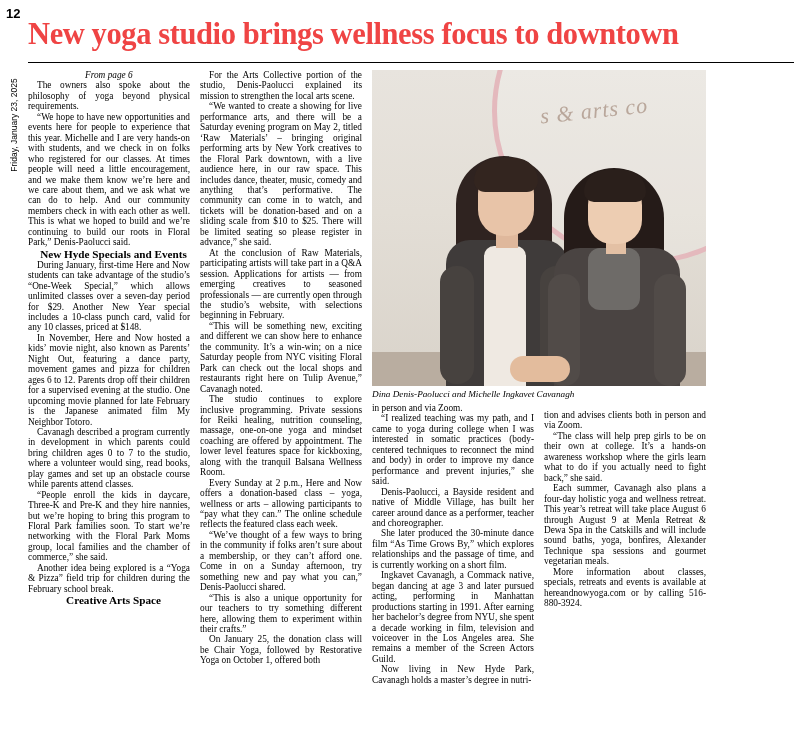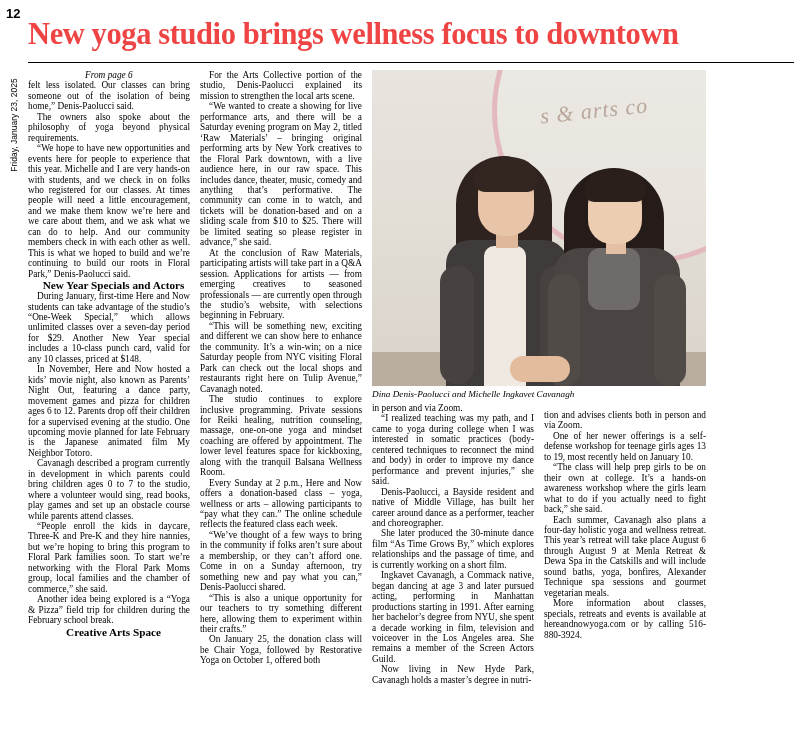--- a/index.html
+++ b/index.html
@@ -282,24 +282,23 @@
       <div class="p2-head"></div>
       <div class="p2-hair-front"></div>
 
       <div class="hands"></div>
     </div>
   </div>
   <div class="photo-caption">Dina Denis-Paolucci and Michelle Ingkavet Cavanagh</div>
 
   <div class="col" id="col1">
     <p class="from-page">From page 6</p>
-    <p class="noindent">felt less isolated. Our classes can bring someone out of the isolation of being home,” Denis-Paolucci said.</p>
     <p>The owners also spoke about the philosophy of yoga beyond physical requirements.</p>
     <p>“We hope to have new opportunities and events here for people to experience that this year. Michelle and I are very hands-on with students, and we check in on folks who registered for our classes. At times people will need a little encouragement, and we make them know we’re here and we care about them, and we ask what we can do to help. And our community members check in with each other as well. This is what we hoped to build and we’re continuing to build our roots in Floral Park,” Denis-Paolucci said.</p>
-    <p class="subhead">New Year Specials and Actors</p>
+    <p class="subhead">New Hyde Specials and Events</p>
     <p>During January, first-time Here and Now students can take advantage of the studio’s “One-Week Special,” which allows unlimited classes over a seven-day period for $29. Another New Year special includes a 10-class punch card, valid for any 10 classes, priced at $148.</p>
     <p>In November, Here and Now hosted a kids’ movie night, also known as Parents’ Night Out, featuring a dance party, movement games and pizza for children ages 6 to 12. Parents drop off their children for a supervised evening at the studio. One upcoming movie planned for late February is the Japanese animated film My Neighbor Totoro.</p>
     <p>Cavanagh described a program currently in development in which parents could bring children ages 0 to 7 to the studio, where a volunteer would sing, read books, play games and set up an obstacle course while parents attend classes.</p>
     <p>“People enroll the kids in daycare, Three-K and Pre-K and they hire nannies, but we’re hoping to bring this program to Floral Park families soon. To start we’re networking with the Floral Park Moms group, local families and the chamber of commerce,” she said.</p>
     <p>Another idea being explored is a “Yoga &amp; Pizza” field trip for children during the February school break.</p>
     <p class="subhead">Creative Arts Space</p>
   </div>
 
   <div class="col" id="col2">
     <p>For the Arts Collective portion of the studio, Denis-Paolucci explained its mission to strengthen the local arts scene.</p>
@@ -317,19 +316,18 @@
     <p class="noindent">in person and via Zoom.</p>
     <p>“I realized teaching was my path, and I came to yoga during college when I was interested in somatic practices (body-centered techniques to reconnect the mind and body) in order to improve my dance performance and prevent injuries,” she said.</p>
     <p>Denis-Paolucci, a Bayside resident and native of Middle Village, has built her career around dance as a performer, teacher and choreographer.</p>
     <p>She later produced the 30-minute dance film “As Time Grows By,” which explores relationships and the passage of time, and is currently working on a short film.</p>
     <p>Ingkavet Cavanagh, a Commack native, began dancing at age 3 and later pursued acting, performing in Manhattan productions starting in 1991. After earning her bachelor’s degree from NYU, she spent a decade working in film, television and voiceover in the Los Angeles area. She remains a member of the Screen Actors Guild.</p>
     <p>Now living in New Hyde Park, Cavanagh holds a master’s degree in nutri-</p>
   </div>
 
   <div class="col" id="col5">
     <p class="noindent">tion and advises clients both in person and via Zoom.</p>
-    <p>One of her newer offerings is a self-defense workshop for teenage girls ages 13 to 19, most recently held on January 10.</p>
     <p>“The class will help prep girls to be on their own at college. It’s a hands-on awareness workshop where the girls learn what to do if you actually need to fight back,” she said.</p>
     <p>Each summer, Cavanagh also plans a four-day holistic yoga and wellness retreat. This year’s retreat will take place August 6 through August 9 at Menla Retreat &amp; Dewa Spa in the Catskills and will include sound baths, yoga, bonfires, Alexander Technique spa sessions and gourmet vegetarian meals.</p>
     <p>More information about classes, specials, retreats and events is available at hereandnowyoga.com or by calling 516-880-3924.</p>
   </div>
 
 </div>
 
 </body></html>

